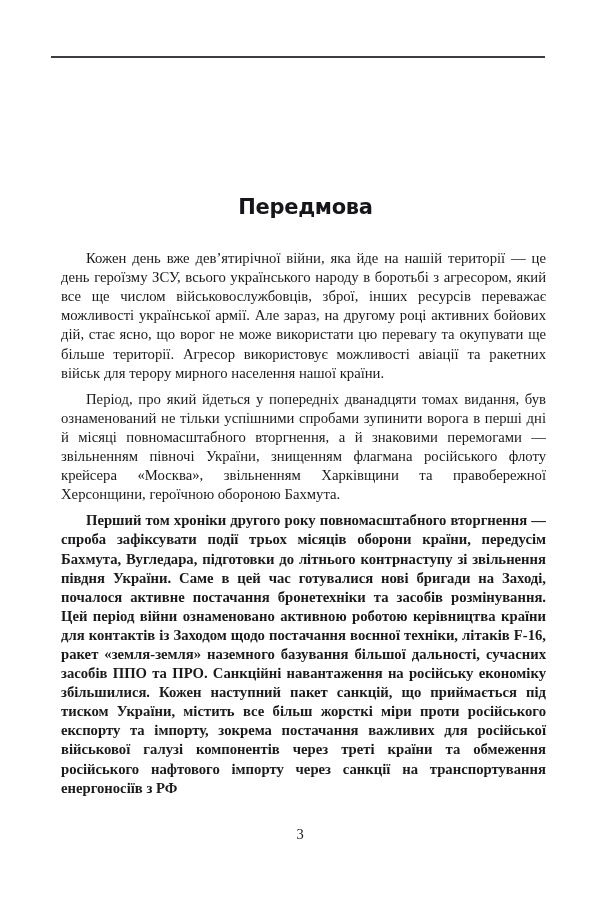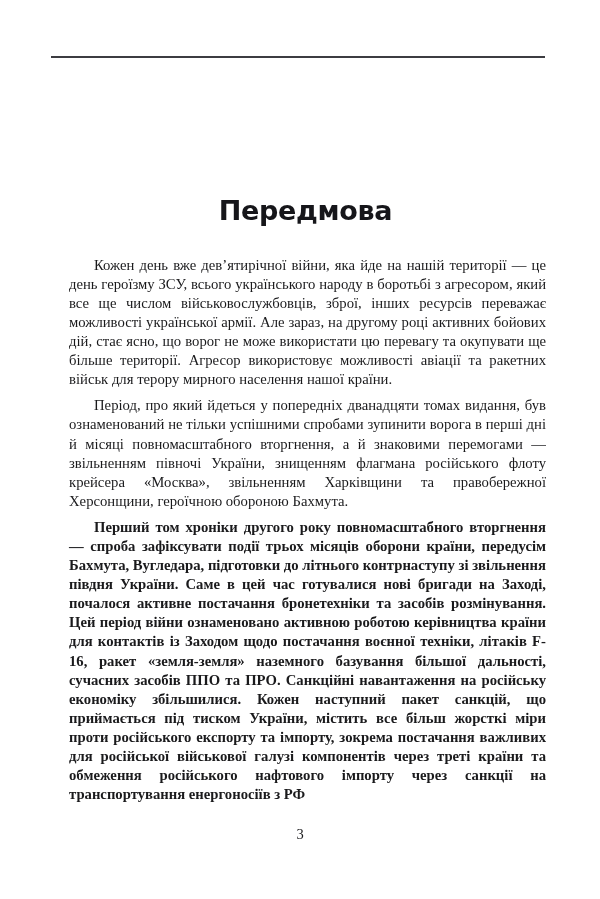--- a/index.html
+++ b/index.html
@@ -32,41 +32,41 @@
   .content {
     position: absolute;
     left: 53px;
     top: 196px;
     width: 493px;
   }
 
   .chapter-title {
     font-family: "DejaVu Sans", "Liberation Sans", sans-serif;
     font-weight: bold;
-    font-size: 27px;
+    font-size: 21px;
     letter-spacing: -0.3px;
     color: #16161a;
     text-align: center;
     margin: 0 0 30px 0;
     padding-left: 12px;
     line-height: 1.1;
   }
 
   .body-text {
     font-family: "Liberation Serif", "DejaVu Serif", serif;
     font-size: 14.7px;
     line-height: 19.1px;
     color: #1a1a1c;
     text-align: justify;
     text-justify: inter-word;
     hyphens: manual;
   }
 
   .body-text p {
-    margin: 0 0 7px 16px;
+    margin: 0 0 7px 8px;
     text-indent: 25px;
   }
 
   .body-text p:last-child {
     margin-bottom: 0;
     font-weight: bold;
   }
 
   
   .folio {

